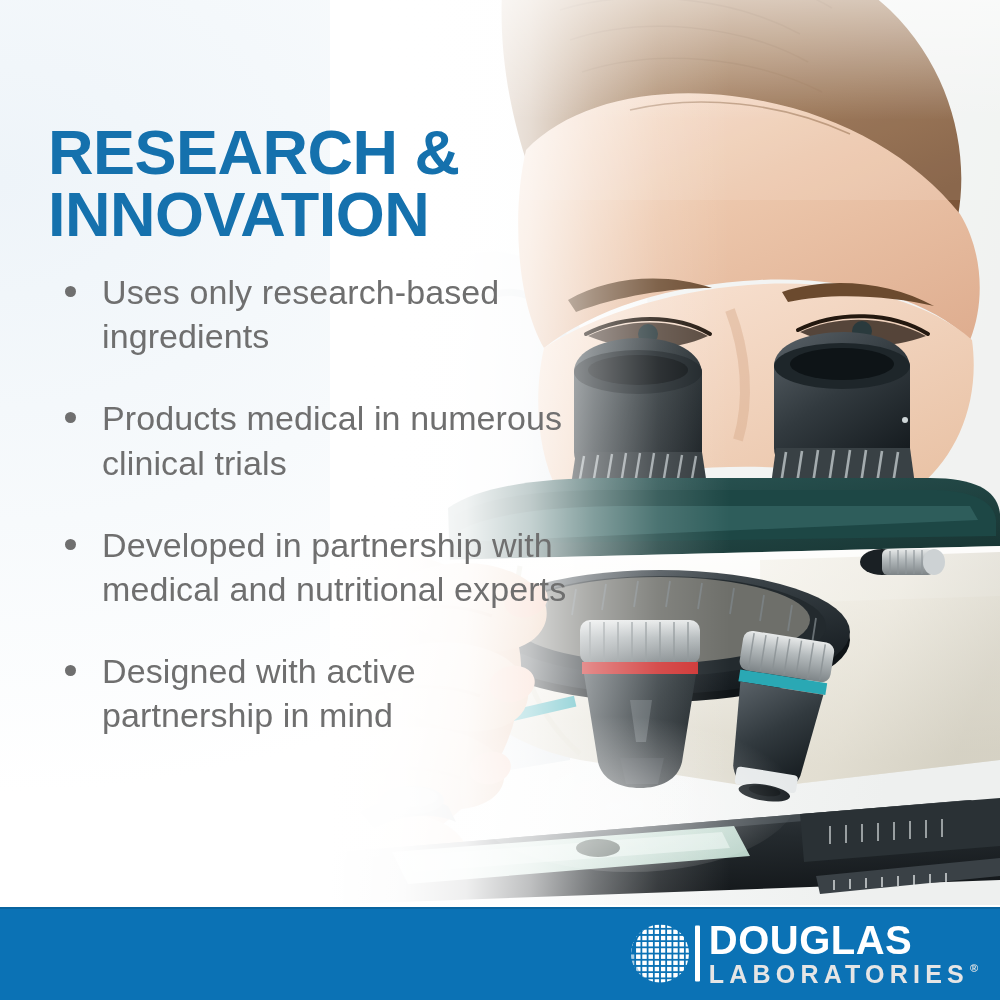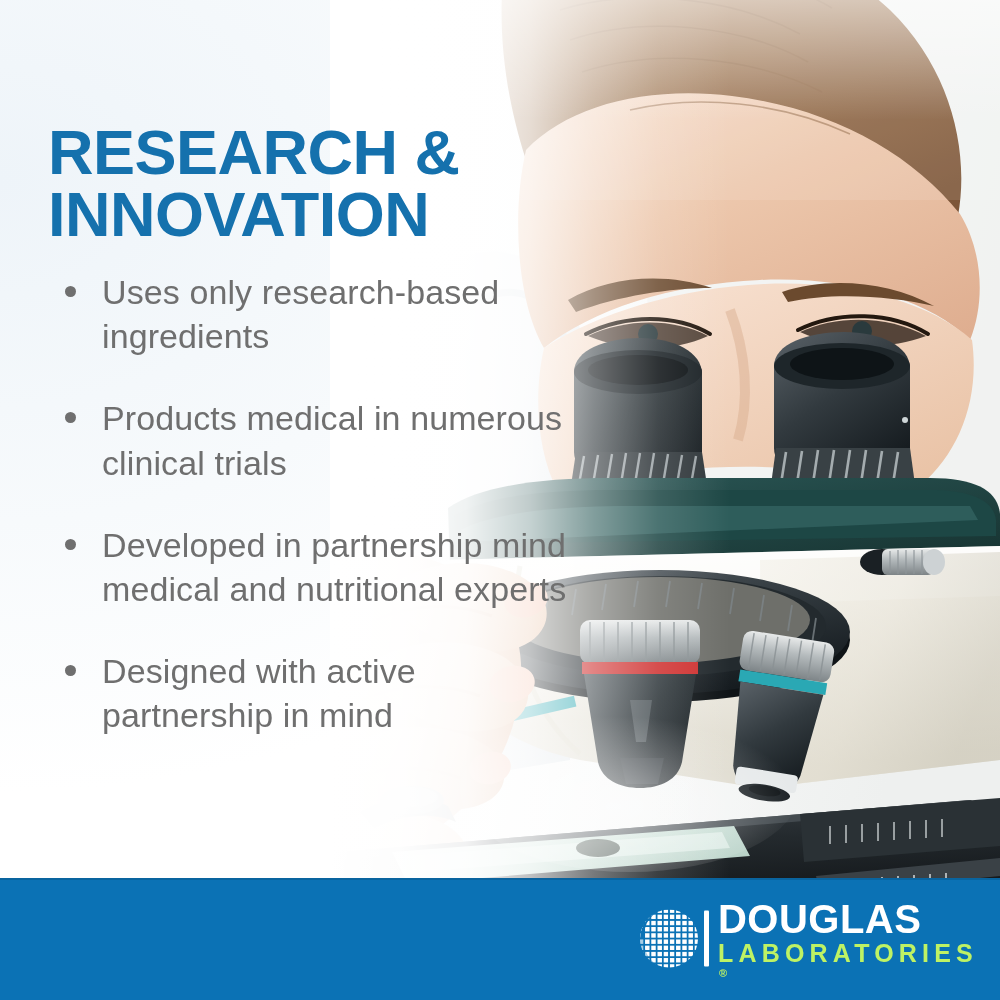--- a/index.html
+++ b/index.html
@@ -65,21 +65,21 @@
   }
   .bullets li:last-child{margin-bottom:0;}
   .bullets li .dot{
     position:absolute;left:9px;top:16px;
     width:11px;height:11px;border-radius:50%;
     background:#6f6f6f;
   }
 
   
   .footer{
-    position:absolute;left:0;bottom:0;width:1000px;height:122px;
+    position:absolute;left:0;bottom:0;width:1000px;height:93px;
     background:#0b72b5;
   }
   .footer-hairline{
     position:absolute;left:0;top:0;width:1000px;height:2px;
     background:rgba(0,0,0,0.12);
   }
   .logo{
     position:absolute;right:22px;top:50%;transform:translateY(-50%);
     display:flex;align-items:center;gap:0px;
   }
@@ -88,22 +88,22 @@
     width:5px;height:56px;background:#ffffff;
     margin:0 9px 0 4px;border-radius:1px;
   }
   .logo-words{display:flex;flex-direction:column;justify-content:center;}
   .logo-douglas{
     color:#ffffff;font-size:40px;line-height:0.96;font-weight:bold;
     letter-spacing:0.5px;
   }
   .logo-labs{
     display:flex;align-items:flex-start;
-    color:#bef264;font-size:25px;line-height:1.02;font-weight:bold;
-    letter-spacing:5.2px;margin-top:3px;flex-direction:column;
+    color:#e5e5e5;font-size:25px;line-height:1.02;font-weight:bold;
+    letter-spacing:5.2px;margin-top:3px;
   }
   .logo-reg{font-size:11px;line-height:1;margin-left:1px;margin-top:1px;letter-spacing:0;}
 </style>
 </head>
 <body>
 
 <div class="card">
 
   <div class="photo">
     <svg viewBox="0 0 670 905" xmlns="http://www.w3.org/2000/svg" aria-hidden="true">
@@ -443,21 +443,21 @@
     <li>
       <span class="dot"></span>
       <span>Uses only research-based ingredients</span>
     </li>
     <li>
       <span class="dot"></span>
       <span>Products medical in numerous clinical trials</span>
     </li>
     <li>
       <span class="dot"></span>
-      <span>Developed in partnership mind medical and nutritional experts</span>
+      <span>Developed in partnership with medical and nutritional experts</span>
     </li>
     <li>
       <span class="dot"></span>
       <span>Designed with active partnership in mind</span>
     </li>
   </ul>
 
   <div class="footer">
     <div class="footer-hairline"></div>
 

